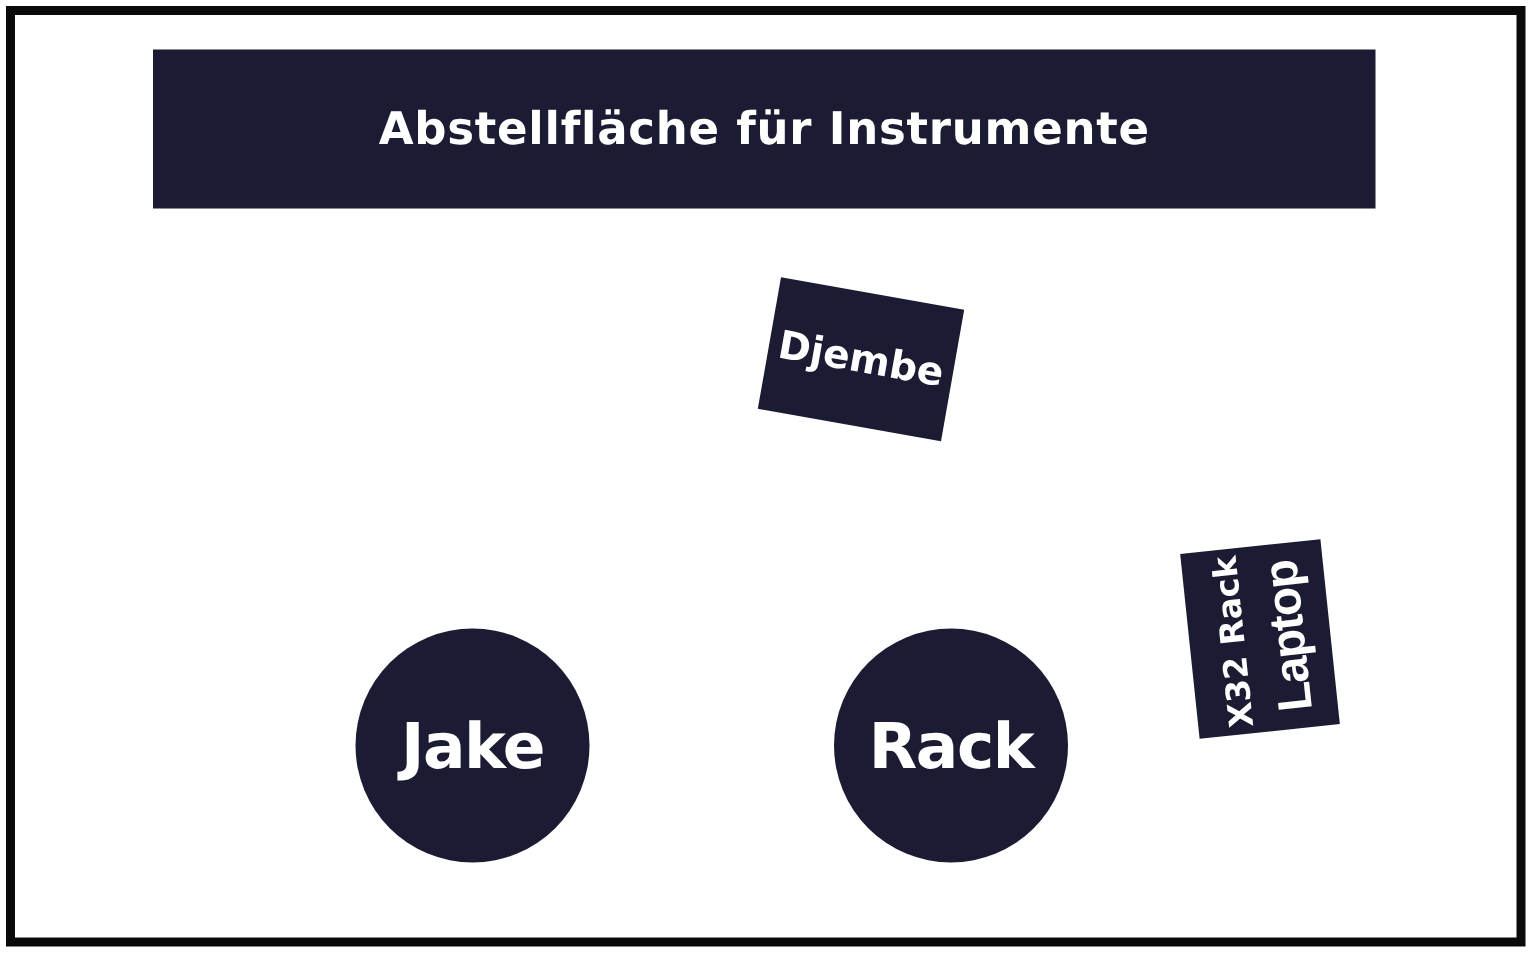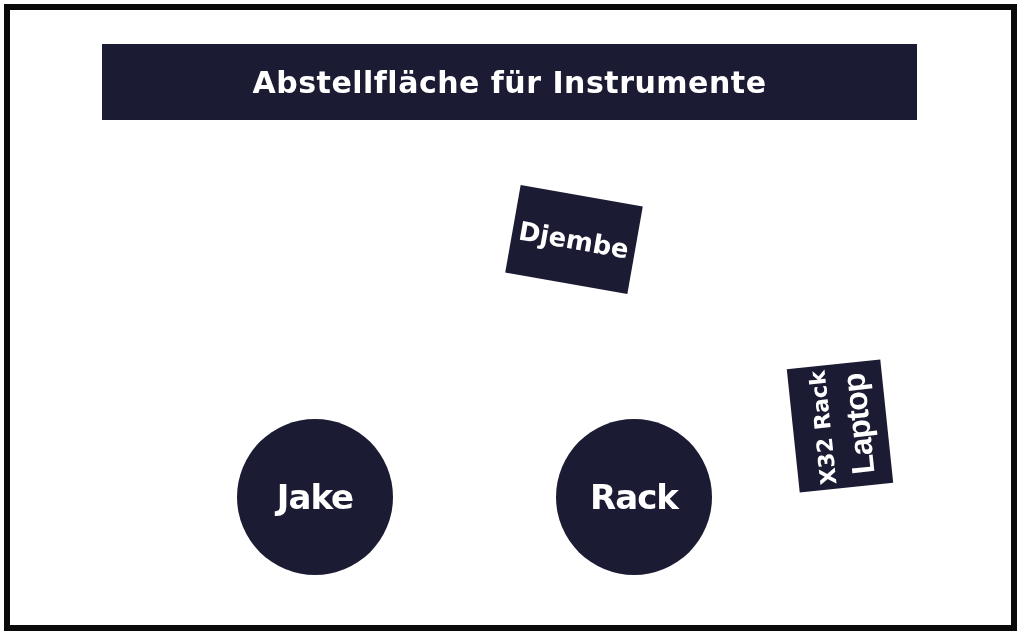--- a/index.html
+++ b/index.html
@@ -34,39 +34,39 @@
     background: var(--shape);
     color: var(--label);
     display: flex;
     align-items: center;
     justify-content: center;
     font-weight: bold;
     text-align: center;
   }
   .banner {
     left: 102px;
-    top: 44px;
+    top: 33px;
     width: 815px;
-    height: 76px;
+    height: 106px;
     font-size: 30px;
     letter-spacing: 0.5px;
   }
   .djembe {
     left: 512px;
     top: 195px;
     width: 124px;
     height: 89px;
     font-size: 26px;
     transform: rotate(10deg);
   }
   .circle {
     width: 156px;
     height: 156px;
     border-radius: 50%;
-    font-size: 34px;
+    font-size: 42px;
     letter-spacing: -1px;
   }
   .jake { left: 237px; top: 419px; }
   .sebi { left: 556px; top: 419px; }
   .rack {
     left: 793px;
     top: 364px;
     width: 94px;
     height: 124px;
     transform: rotate(-6deg);

